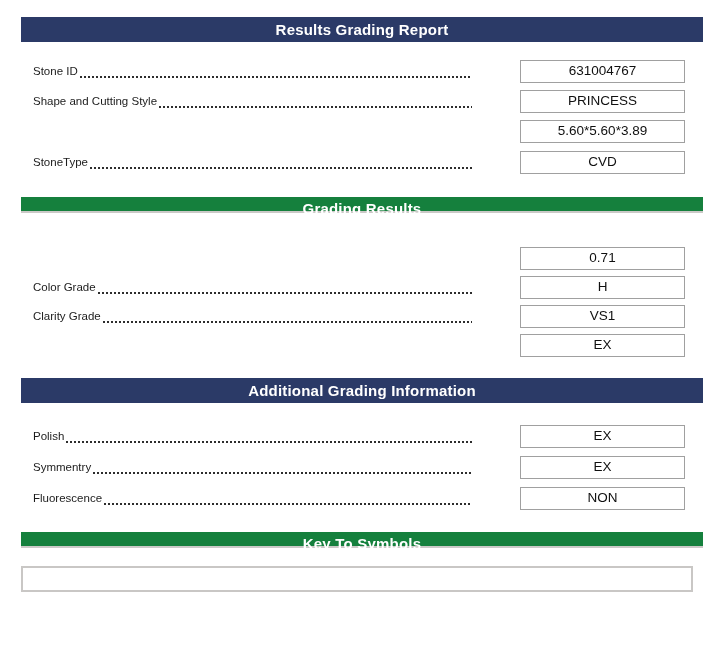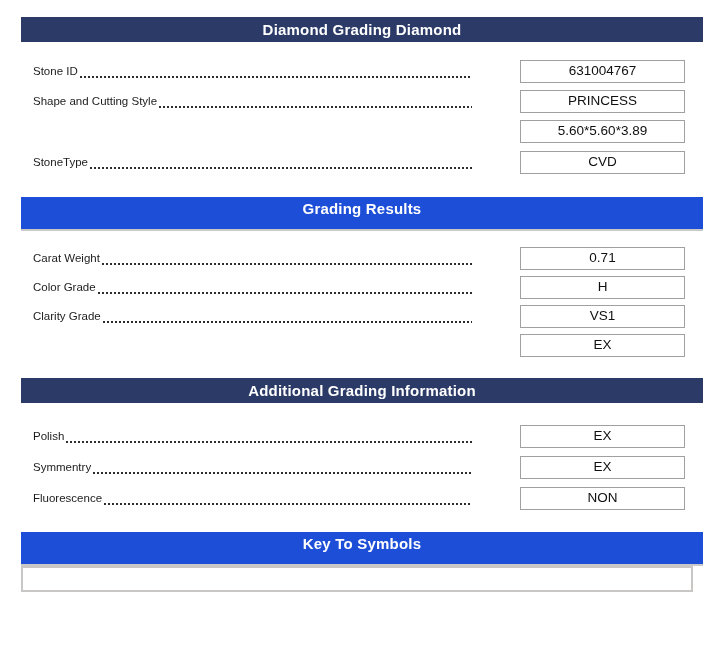--- a/index.html
+++ b/index.html
@@ -18,21 +18,21 @@
     width: 682px;
     height: 25px;
     text-align: center;
     color: #ffffff;
     font-size: 15px;
     font-weight: bold;
     line-height: 25px;
     letter-spacing: 0.2px;
   }
   .bar-navy { background: #2b3a67; }
-  .bar-gray { background: #1d4ed8; border-bottom: 2px solid #cbc9c7; height: 34px; line-height: 24px; }
+  .bar-gray { background: #15803d; border-bottom: 2px solid #cbc9c7; height: 16px; line-height: 24px; }
   .field-row {
     position: absolute;
     left: 21px;
     width: 682px;
     height: 23px;
   }
   .label-wrap {
     position: absolute;
     left: 12px;
     top: 0;
@@ -76,21 +76,21 @@
     height: 26px;
     border: 2px solid #c9c7c5;
     background: #ffffff;
   }
 </style>
 </head>
 <body>
 
 <div id="page">
 
-  <div class="section-bar bar-navy" style="top:17px">Diamond Grading Diamond</div>
+  <div class="section-bar bar-navy" style="top:17px">Results Grading Report</div>
 
   <div class="field-row" style="top:60px">
     <div class="label-wrap">
       <span class="field-label">Stone ID</span>
       <span class="dots"></span>
     </div>
     <div class="value-box">631004767</div>
   </div>
 
   <div class="field-row" style="top:90px">
@@ -109,24 +109,20 @@
     <div class="label-wrap">
       <span class="field-label">StoneType</span>
       <span class="dots"></span>
     </div>
     <div class="value-box">CVD</div>
   </div>
 
   <div class="section-bar bar-gray" style="top:197px">Grading Results</div>
 
   <div class="field-row" style="top:247px">
-    <div class="label-wrap">
-      <span class="field-label">Carat Weight</span>
-      <span class="dots"></span>
-    </div>
     <div class="value-box">0.71</div>
   </div>
 
   <div class="field-row" style="top:276px">
     <div class="label-wrap">
       <span class="field-label">Color Grade</span>
       <span class="dots"></span>
     </div>
     <div class="value-box">H</div>
   </div>

